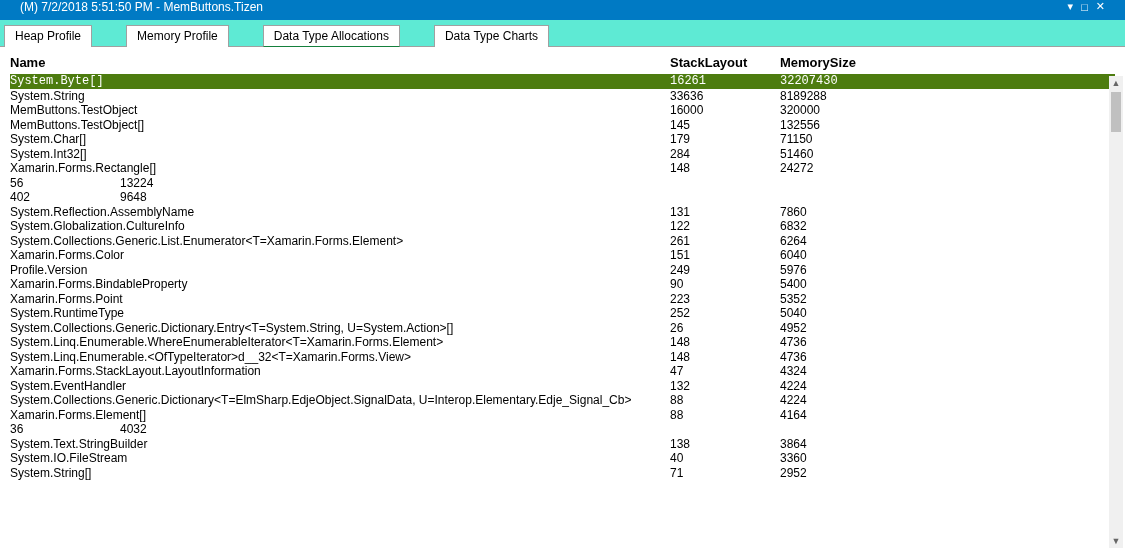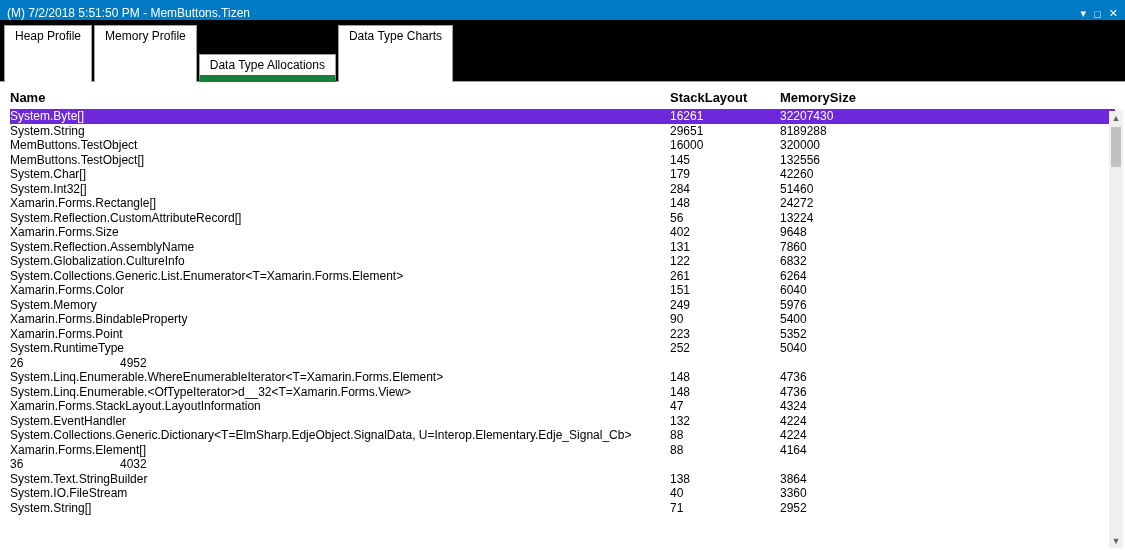--- a/index.html
+++ b/index.html
@@ -11,48 +11,48 @@
       height: 550px;
       overflow: hidden;
       display: flex;
       flex-direction: column;
     }
     .titlebar {
       background: #007ac4;
       color: #fff;
       height: 20px;
       display: flex;
-      align-items: flex-end;
-      padding: 0 7px;
+      align-items: flex-start;
+      padding: 0 20px;
       font-size: 12px;
     }
     .titlebar .title { flex: 1; }
     .titlebar .controls { display: flex; gap: 8px; align-items: center;}
     .titlebar .controls span { cursor: pointer; font-size: 11px; }
     .tabs {
       display: flex;
       padding: 4px 4px 0 4px;
-      background: #000000;
+      background: #5eead4;
       border-bottom: 1px solid #a0a0a0;
+      gap: 32px;
     }
     .tab {
       padding: 3px 10px;
       border: 1px solid #a0a0a0;
       border-bottom: none;
       background: #fff;
       margin-right: 2px;
       cursor: pointer;
       position: relative;
       top: 1px;
       font-size: 12px;
     }
     .tab.active {
       background: #fff;
-      border-bottom: 7px solid #15803d;
-      margin-top: 29px;
+      border-bottom: 1px solid #15803d;
     }
     .content {
       flex: 1;
       display: flex;
       flex-direction: column;
       overflow: hidden;
     }
     .headers {
       display: flex;
       padding: 8px 10px 4px 10px;
@@ -71,22 +71,23 @@
       padding: 0 10px;
     }
     .row {
       display: flex;
       height: 14.5px;
       line-height: 14.5px;
       font-size: 12px;
       cursor: pointer;
     }
     .row.selected {
-      background: #6d28d9;
+      background: #4d7c0f;
       color: #fff;
+      font-family: Liberation Mono, monospace;
     }
     .scrollbar {
       position: absolute;
       right: 2px;
       top: 2px;
       bottom: 2px;
       width: 14px;
       background: #f0f0f0;
     }
     .scrollbar .arrow-up, .scrollbar .arrow-down {
@@ -139,55 +140,53 @@
   </div>
   <div class="table-body">
     <div class="rows" id="rows-container">
         <div class="row selected">
           <div class="col-name">System.Byte[]</div>
           <div class="col-count">16261</div>
           <div class="col-size">32207430</div>
         </div>
         <div class="row">
           <div class="col-name">System.String</div>
-          <div class="col-count">29651</div>
+          <div class="col-count">33636</div>
           <div class="col-size">8189288</div>
         </div>
         <div class="row">
           <div class="col-name">MemButtons.TestObject</div>
           <div class="col-count">16000</div>
           <div class="col-size">320000</div>
         </div>
         <div class="row">
           <div class="col-name">MemButtons.TestObject[]</div>
           <div class="col-count">145</div>
           <div class="col-size">132556</div>
         </div>
         <div class="row">
           <div class="col-name">System.Char[]</div>
           <div class="col-count">179</div>
-          <div class="col-size">42260</div>
+          <div class="col-size">71150</div>
         </div>
         <div class="row">
           <div class="col-name">System.Int32[]</div>
           <div class="col-count">284</div>
           <div class="col-size">51460</div>
         </div>
         <div class="row">
           <div class="col-name">Xamarin.Forms.Rectangle[]</div>
           <div class="col-count">148</div>
           <div class="col-size">24272</div>
         </div>
         <div class="row">
-          <div class="col-name">System.Reflection.CustomAttributeRecord[]</div>
           <div class="col-count">56</div>
           <div class="col-size">13224</div>
         </div>
         <div class="row">
-          <div class="col-name">Xamarin.Forms.Size</div>
           <div class="col-count">402</div>
           <div class="col-size">9648</div>
         </div>
         <div class="row">
           <div class="col-name">System.Reflection.AssemblyName</div>
           <div class="col-count">131</div>
           <div class="col-size">7860</div>
         </div>
         <div class="row">
           <div class="col-name">System.Globalization.CultureInfo</div>
@@ -198,40 +197,41 @@
           <div class="col-name">System.Collections.Generic.List.Enumerator&lt;T=Xamarin.Forms.Element&gt;</div>
           <div class="col-count">261</div>
           <div class="col-size">6264</div>
         </div>
         <div class="row">
           <div class="col-name">Xamarin.Forms.Color</div>
           <div class="col-count">151</div>
           <div class="col-size">6040</div>
         </div>
         <div class="row">
-          <div class="col-name">System.Memory</div>
+          <div class="col-name">Profile.Version</div>
           <div class="col-count">249</div>
           <div class="col-size">5976</div>
         </div>
         <div class="row">
           <div class="col-name">Xamarin.Forms.BindableProperty</div>
           <div class="col-count">90</div>
           <div class="col-size">5400</div>
         </div>
         <div class="row">
           <div class="col-name">Xamarin.Forms.Point</div>
           <div class="col-count">223</div>
           <div class="col-size">5352</div>
         </div>
         <div class="row">
           <div class="col-name">System.RuntimeType</div>
           <div class="col-count">252</div>
           <div class="col-size">5040</div>
         </div>
         <div class="row">
+          <div class="col-name">System.Collections.Generic.Dictionary.Entry&lt;T=System.String, U=System.Action&gt;[]</div>
           <div class="col-count">26</div>
           <div class="col-size">4952</div>
         </div>
         <div class="row">
           <div class="col-name">System.Linq.Enumerable.WhereEnumerableIterator&lt;T=Xamarin.Forms.Element&gt;</div>
           <div class="col-count">148</div>
           <div class="col-size">4736</div>
         </div>
         <div class="row">
           <div class="col-name">System.Linq.Enumerable.&lt;OfTypeIterator&gt;d__32&lt;T=Xamarin.Forms.View&gt;</div>

